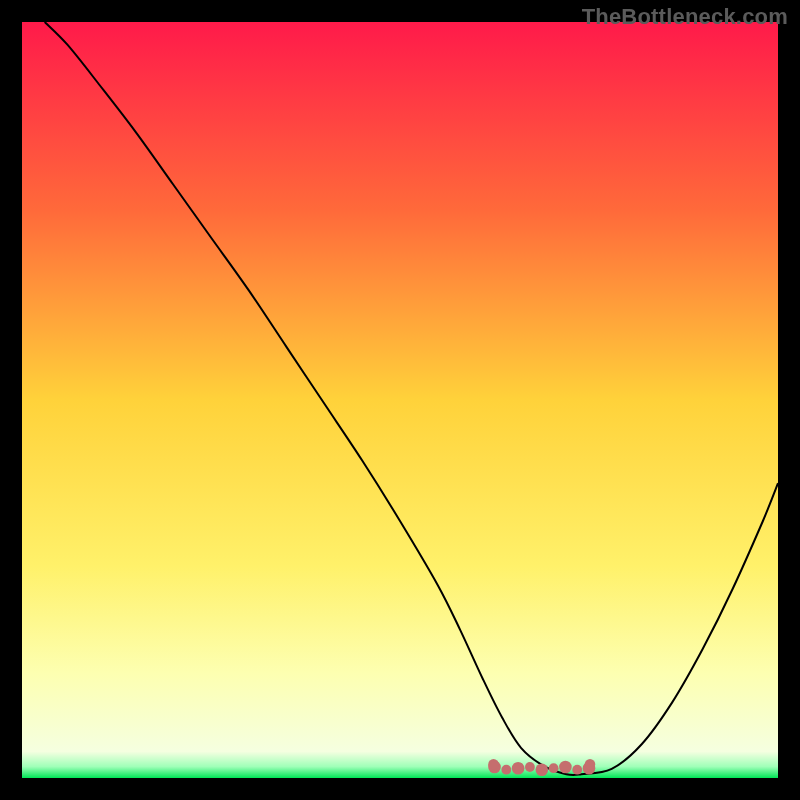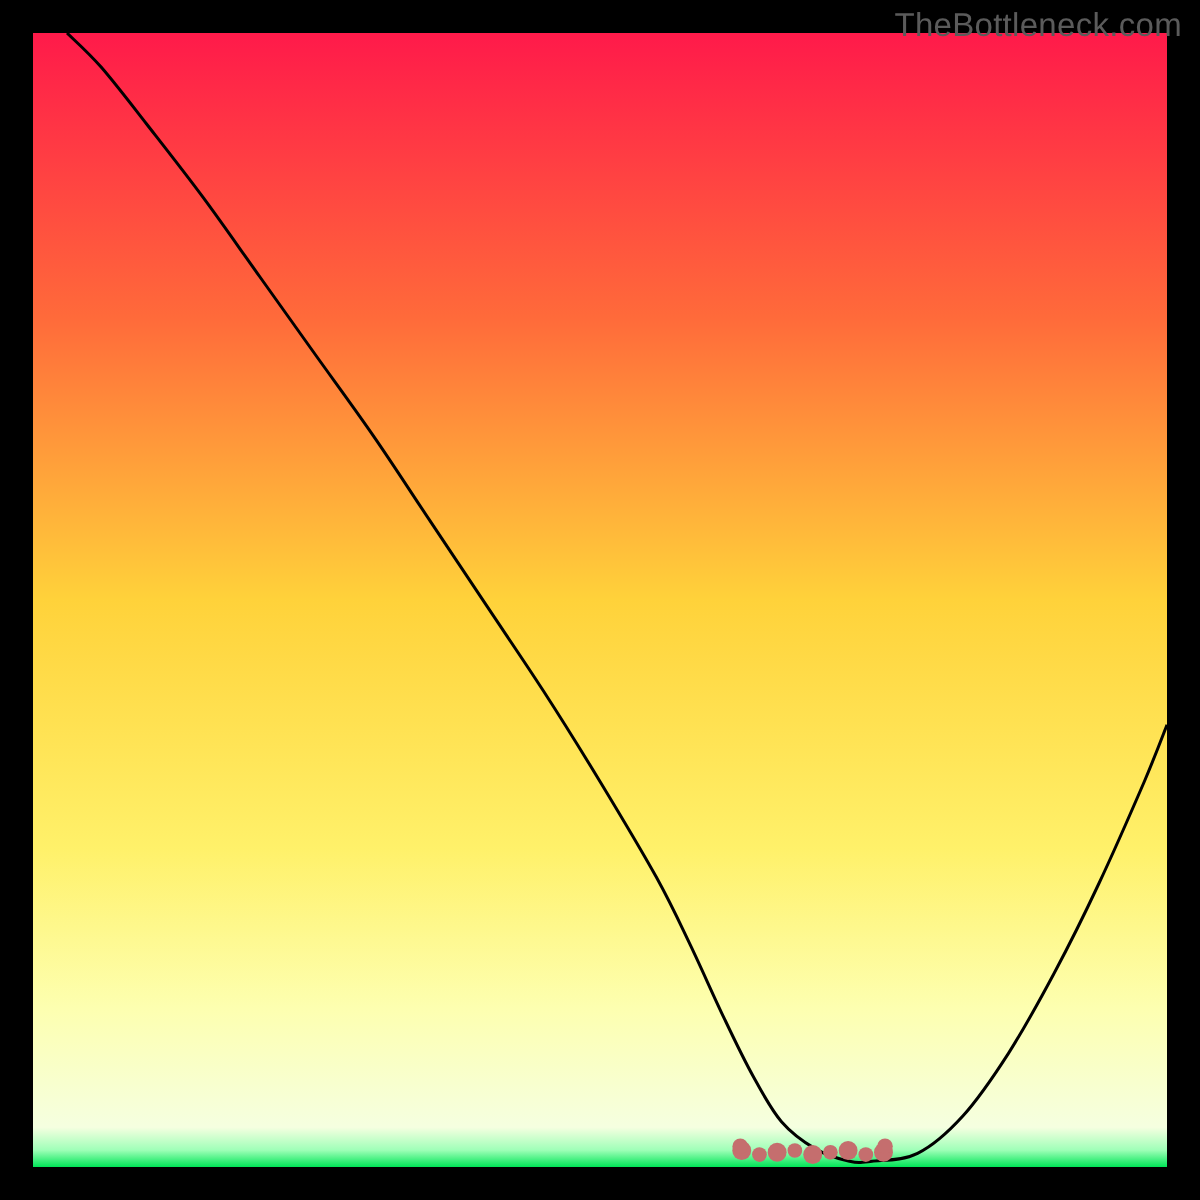--- a/index.html
+++ b/index.html
@@ -24,21 +24,21 @@
     top: 0;
     width: 756px;
     height: 756px;
   }
   .watermark {
     position: absolute;
     top: 4px;
     right: 12px;
     font-family: Arial, Helvetica, sans-serif;
     font-size: 22px;
-    font-weight: 400;
+    font-weight: 700;
     color: #5b5b5b;
     letter-spacing: 0.2px;
     user-select: none;
   }
 </style>
 </head>
 <body>
 
 <div class="frame">
   <svg class="plot" viewBox="0 0 756 756" preserveAspectRatio="none">

